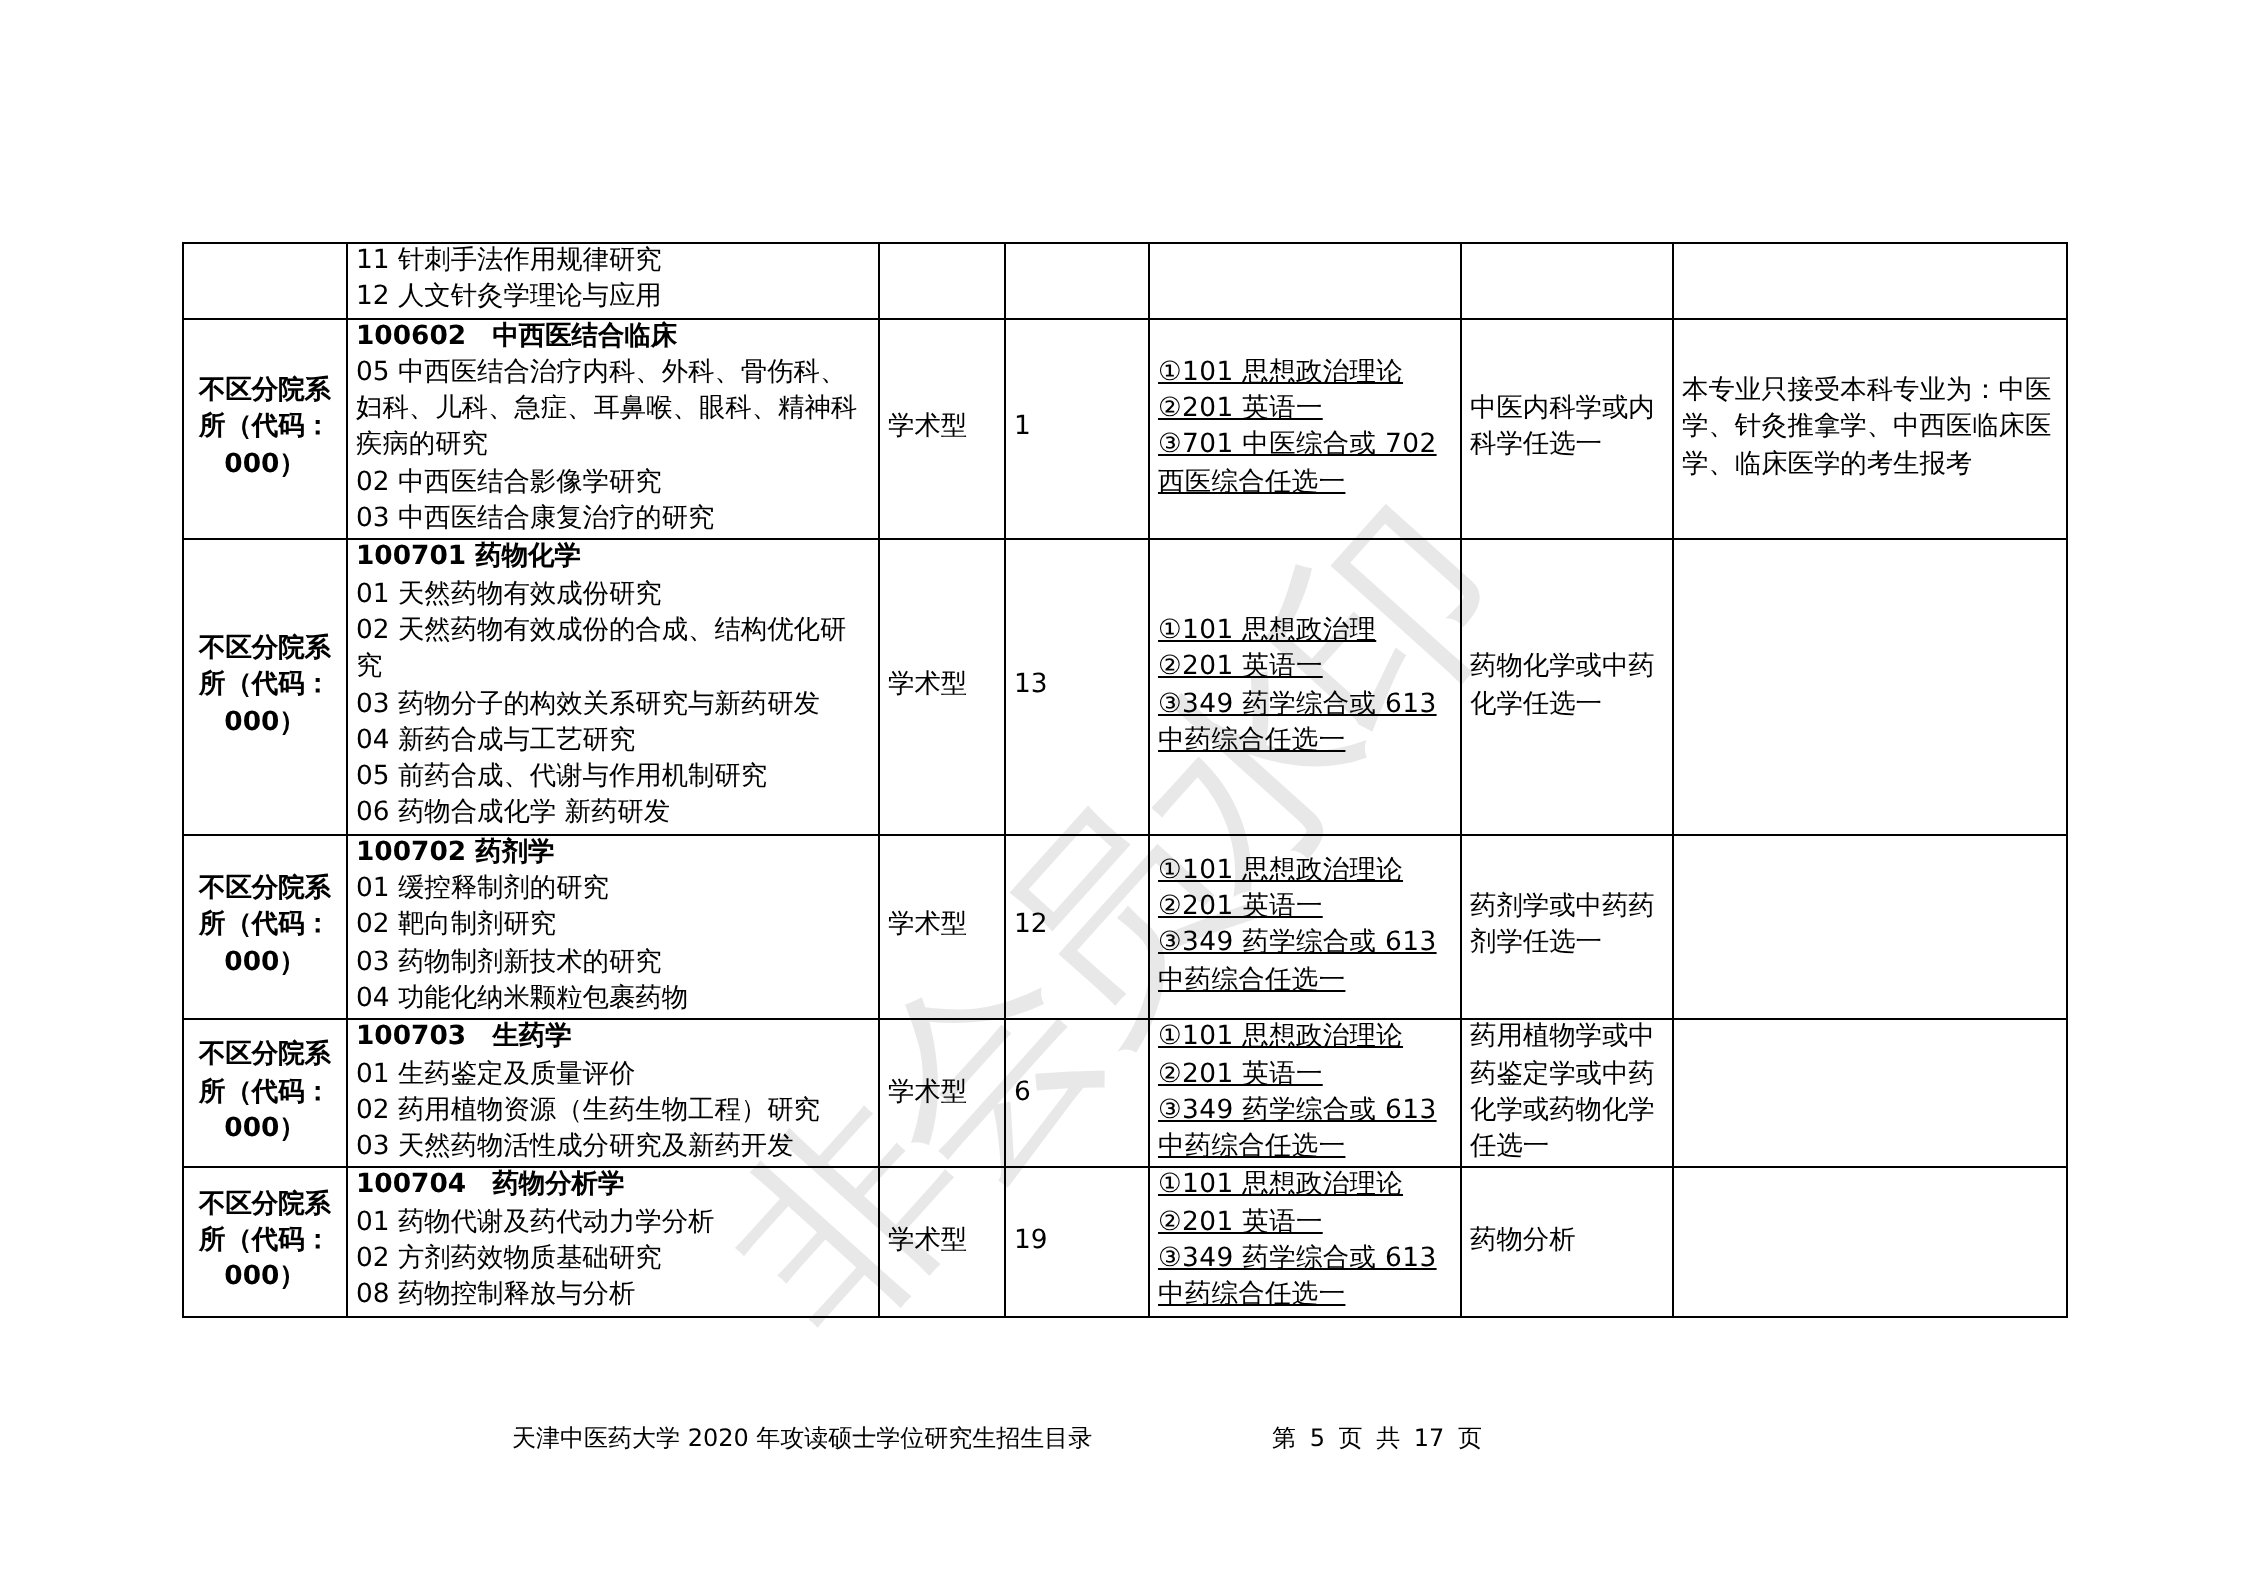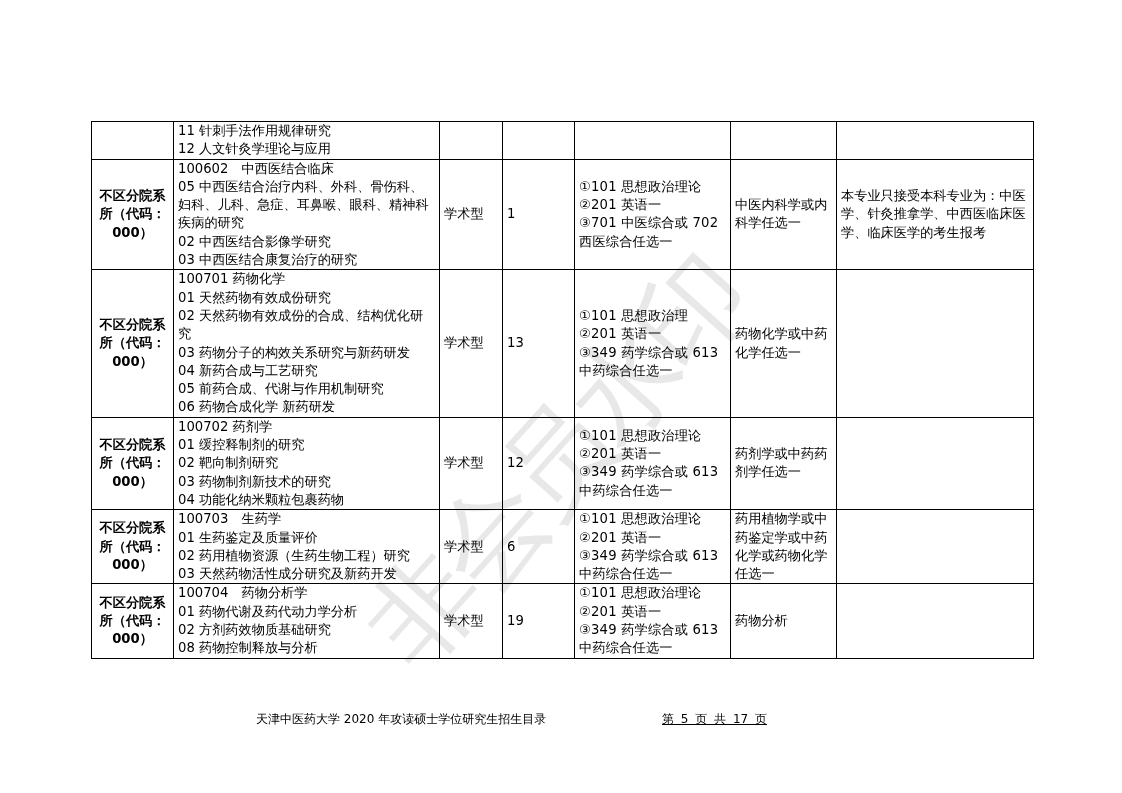--- a/index.html
+++ b/index.html
@@ -46,35 +46,35 @@
 
     td.dept {
       text-align: center;
       font-weight: bold;
       font-size: 13px;
       line-height: 18.3px;
       padding: 0 6px;
     }
     td.major { padding-left: 6px; padding-right: 4px; }
     td.type, td.count { }
-    td.exam { padding-left: 6px; letter-spacing: 0.2px; }
+    td.exam { padding-left: 6px; letter-spacing: 0.2px; text-decoration: underline; }
     td.retest { padding-left: 6px; }
     td.remark { padding-left: 6px; }
-    .major-title { font-weight: normal; display: block; }
+    .major-title { font-weight: bold; display: block; }
     .line { display: block; }
 
     .footer {
       position: absolute;
       top: 711px;
       font-size: 12px;
       line-height: 16px;
       white-space: nowrap;
     }
     .footer-title { left: 256px; }
-    .footer-page { left: 662px; word-spacing: 3px; text-decoration: underline; }
+    .footer-page { left: 636px; word-spacing: 3px; }
 
     .watermark {
       position: absolute;
       left: 300px;
       top: 360px;
       font-size: 108px;
       color: rgba(0,0,0,0.09);
       transform: rotate(-48deg);
       transform-origin: left top;
       white-space: nowrap;

